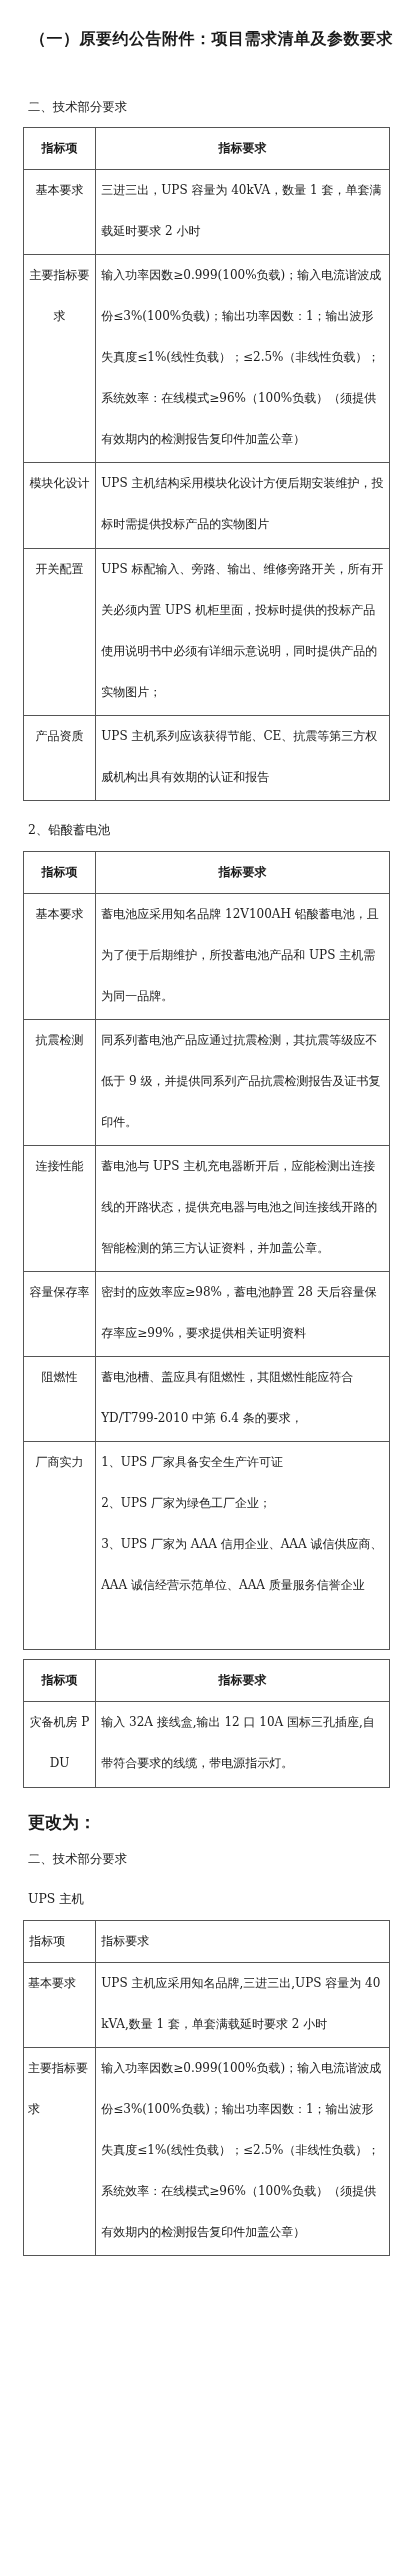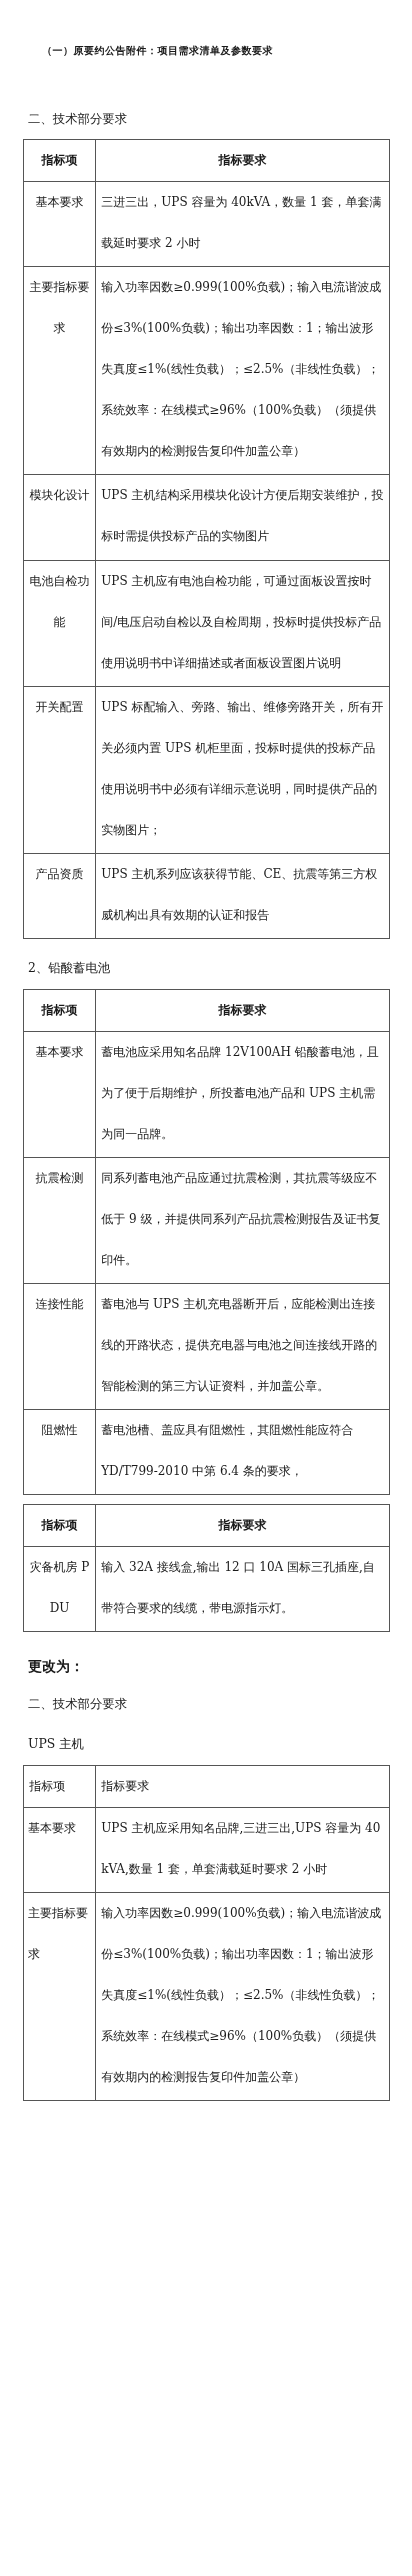--- a/index.html
+++ b/index.html
@@ -6,23 +6,23 @@
   body {
     width: 412px;
     min-height: 2632px;
     font-family: "DejaVu Serif", "Liberation Serif", serif;
     color: #1a1a1a;
     position: relative;
     overflow-x: hidden;
   }
   .page { padding: 0 0 20.6px 0; }
   .title {
-    margin: 12px;
+    margin: 0;
     padding: 27px 0 0 30px;
-    font-size: 10px;
+    font-size: 16px;
     font-weight: bold;
     letter-spacing: 0.5px;
     line-height: 23px;
     height: 39px;
   }
   .h2 {
     margin: 0;
     padding: 0 0 0 28px;
     font-size: 12.4px;
     line-height: 23px;
@@ -33,21 +33,21 @@
     margin: 0;
     padding: 0 0 0 28px;
     font-size: 12.4px;
     line-height: 23px;
     height: 23px;
     margin-top: 17.5px;
   }
   .changed {
     margin: 23px 0 0 0;
     padding: 0 0 0 28px;
-    font-size: 14px;
+    font-size: 17px;
     font-weight: bold;
     line-height: 23px;
     height: 23px;
   }
   table.spec {
     border-collapse: collapse;
     margin: 9.3px 0 0 23px;
     width: 366px;
     table-layout: fixed;
   }
@@ -104,26 +104,20 @@
                 <span class="value-line">输入功率因数≥0.999(100%负载)；输入电流谐波成份≤3%(100%负载)；输出功率因数：1；输出波形失真度≤1%(线性负载）；≤2.5%（非线性负载）；系统效率：在线模式≥96%（100%负载）（须提供有效期内的检测报告复印件加盖公章）</span>
               </td>
             </tr>
             <tr>
               <td class="label">模块化设计</td>
               <td>
                 <span class="value-line">UPS 主机结构采用模块化设计方便后期安装维护，投标时需提供投标产品的实物图片</span>
               </td>
             </tr>
             <tr>
-              <td class="label">电池自检功能</td>
-              <td>
-                <span class="value-line">UPS 主机应有电池自检功能，可通过面板设置按时间/电压启动自检以及自检周期，投标时提供投标产品使用说明书中详细描述或者面板设置图片说明</span>
-              </td>
-            </tr>
-            <tr>
               <td class="label">开关配置</td>
               <td>
                 <span class="value-line">UPS 标配输入、旁路、输出、维修旁路开关，所有开关必须内置 UPS 机柜里面，投标时提供的投标产品使用说明书中必须有详细示意说明，同时提供产品的实物图片；</span>
               </td>
             </tr>
             <tr>
               <td class="label">产品资质</td>
               <td>
                 <span class="value-line">UPS 主机系列应该获得节能、CE、抗震等第三方权威机构出具有效期的认证和报告</span>
               </td>
@@ -155,24 +149,39 @@
                 <span class="value-line">同系列蓄电池产品应通过抗震检测，其抗震等级应不低于 9 级，并提供同系列产品抗震检测报告及证书复印件。</span>
               </td>
             </tr>
             <tr>
               <td class="label">连接性能</td>
               <td>
                 <span class="value-line">蓄电池与 UPS 主机充电器断开后，应能检测出连接线的开路状态，提供充电器与电池之间连接线开路的智能检测的第三方认证资料，并加盖公章。</span>
               </td>
             </tr>
             <tr>
+              <td class="label">容量保存率</td>
+              <td>
+                <span class="value-line">密封的应效率应≥98%，蓄电池静置 28 天后容量保存率应≥99%，要求提供相关证明资料</span>
+              </td>
+            </tr>
+            <tr>
               <td class="label">阻燃性</td>
               <td>
                 <span class="value-line">蓄电池槽、盖应具有阻燃性，其阻燃性能应符合</span>
                 <span class="value-line">YD/T799-2010 中第 6.4 条的要求，</span>
+              </td>
+            </tr>
+            <tr>
+              <td class="label vmid">厂商实力</td>
+              <td>
+                <span class="value-line">1、UPS 厂家具备安全生产许可证</span>
+                <span class="value-line">2、UPS 厂家为绿色工厂企业；</span>
+                <span class="value-line">3、UPS 厂家为 AAA 信用企业、AAA 诚信供应商、AAA 诚信经营示范单位、AAA 质量服务信誉企业</span>
+                <span class="value-line blank"></span>
               </td>
             </tr>
           </tbody>
         </table>
         <table class="spec">
           <colgroup>
             <col class="c1">
             <col class="c2">
           </colgroup>
           <thead>

